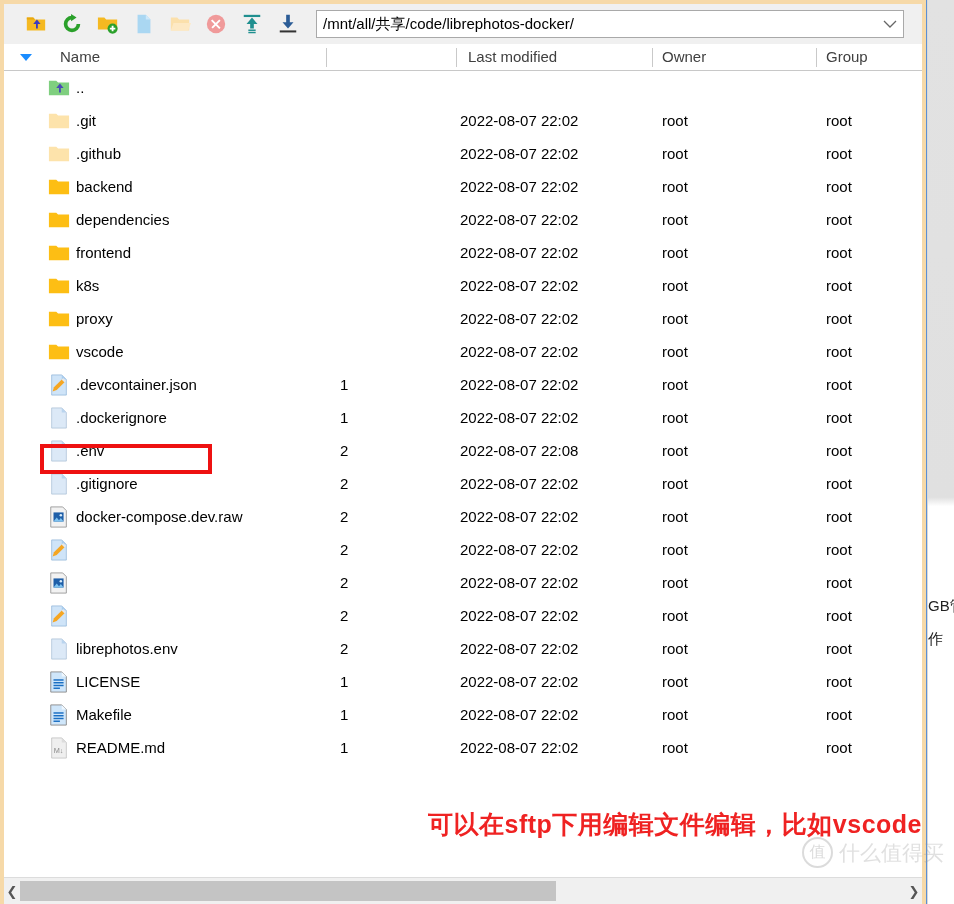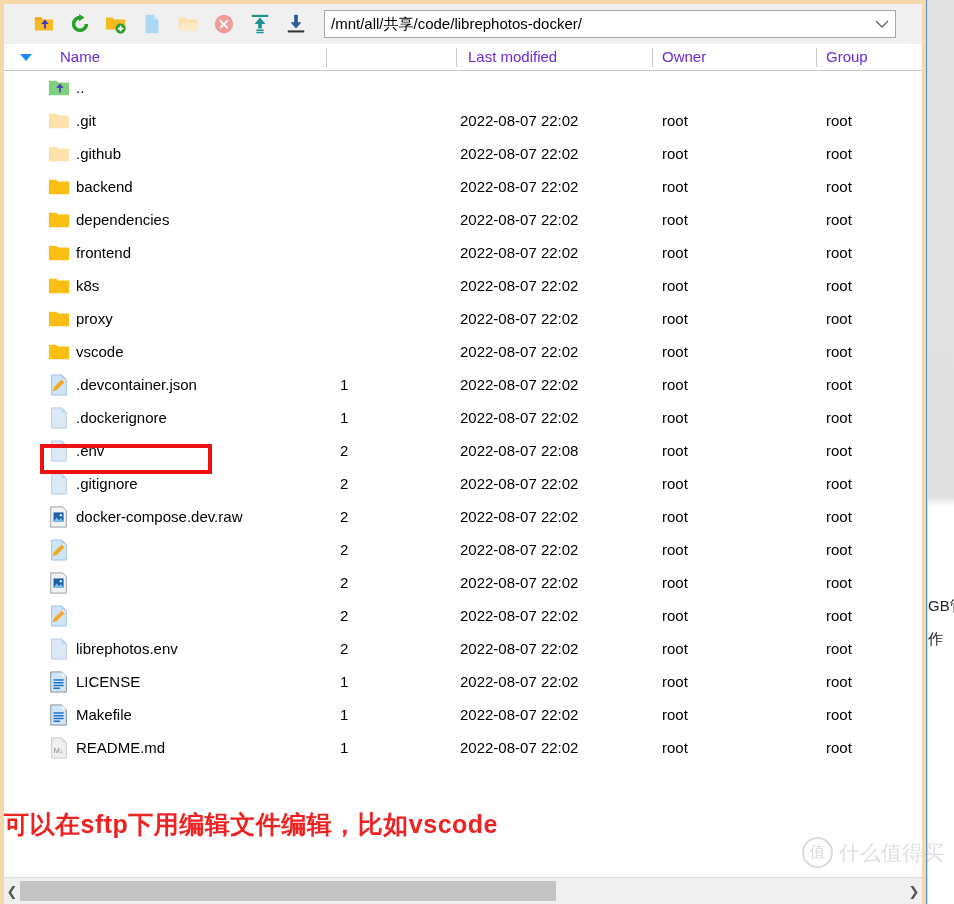--- a/index.html
+++ b/index.html
@@ -68,21 +68,21 @@
   
   .toolbar {
     position: absolute;
     left: 0;
     top: 0;
     right: 0;
     height: 40px;
     background: #f0f0f0;
     display: flex;
     align-items: center;
-    padding: 0 22px;
+    padding: 0 14px;
     box-sizing: border-box;
   }
   .tb-btn {
     width: 36px;
     height: 32px;
     display: flex;
     align-items: center;
     justify-content: center;
     cursor: pointer;
     flex: 0 0 auto;
@@ -128,21 +128,21 @@
     background: #ffffff;
     border-bottom: 1px solid #c8c8c8;
     box-sizing: border-box;
   }
   .hcell {
     position: absolute;
     top: 0;
     height: 26px;
     line-height: 26px;
     font-size: 15px;
-    color: #6d28d9;
+    color: #404040;
     white-space: nowrap;
   }
   .hsep {
     position: absolute;
     top: 4px;
     height: 19px;
     width: 1px;
     background: #c9c9c9;
   }
   .sort-caret {
@@ -199,21 +199,21 @@
     z-index: 5;
     background: transparent;
   }
 
   
   .annotation {
     position: absolute;
     left: 0;
     right: 0;
     top: 804px;
-    text-align: left;
+    text-align: right;
     font-size: 25px;
     font-weight: bold;
     color: #ef2222;
     letter-spacing: 0.5px;
     z-index: 4;
   }
 
   
   .hscroll {
     position: absolute;

